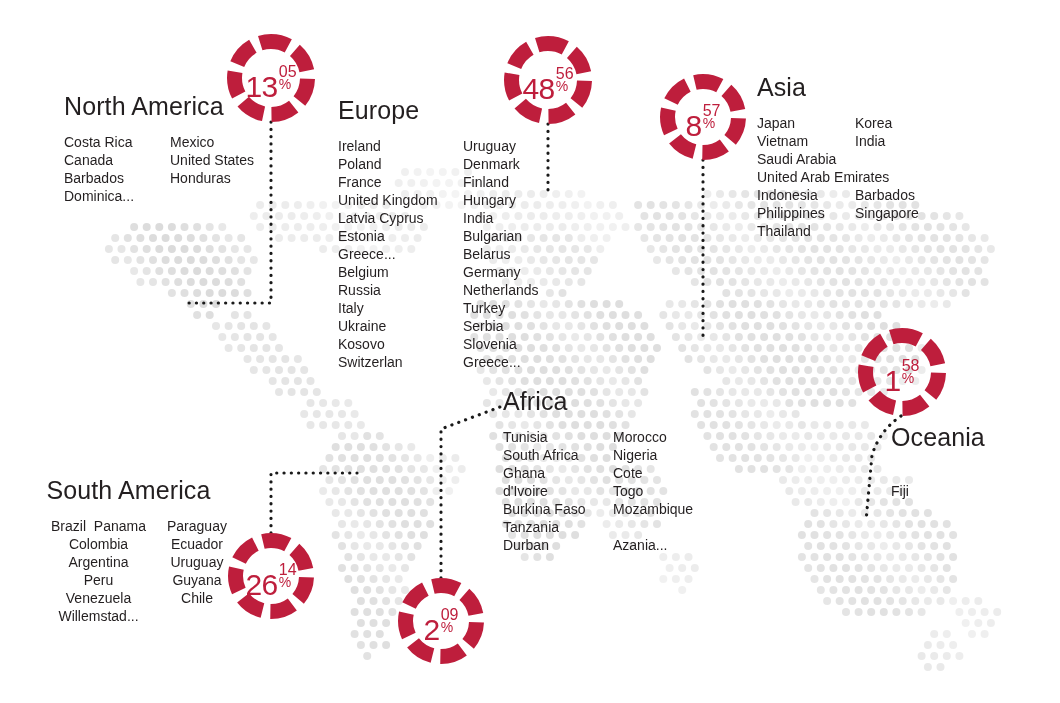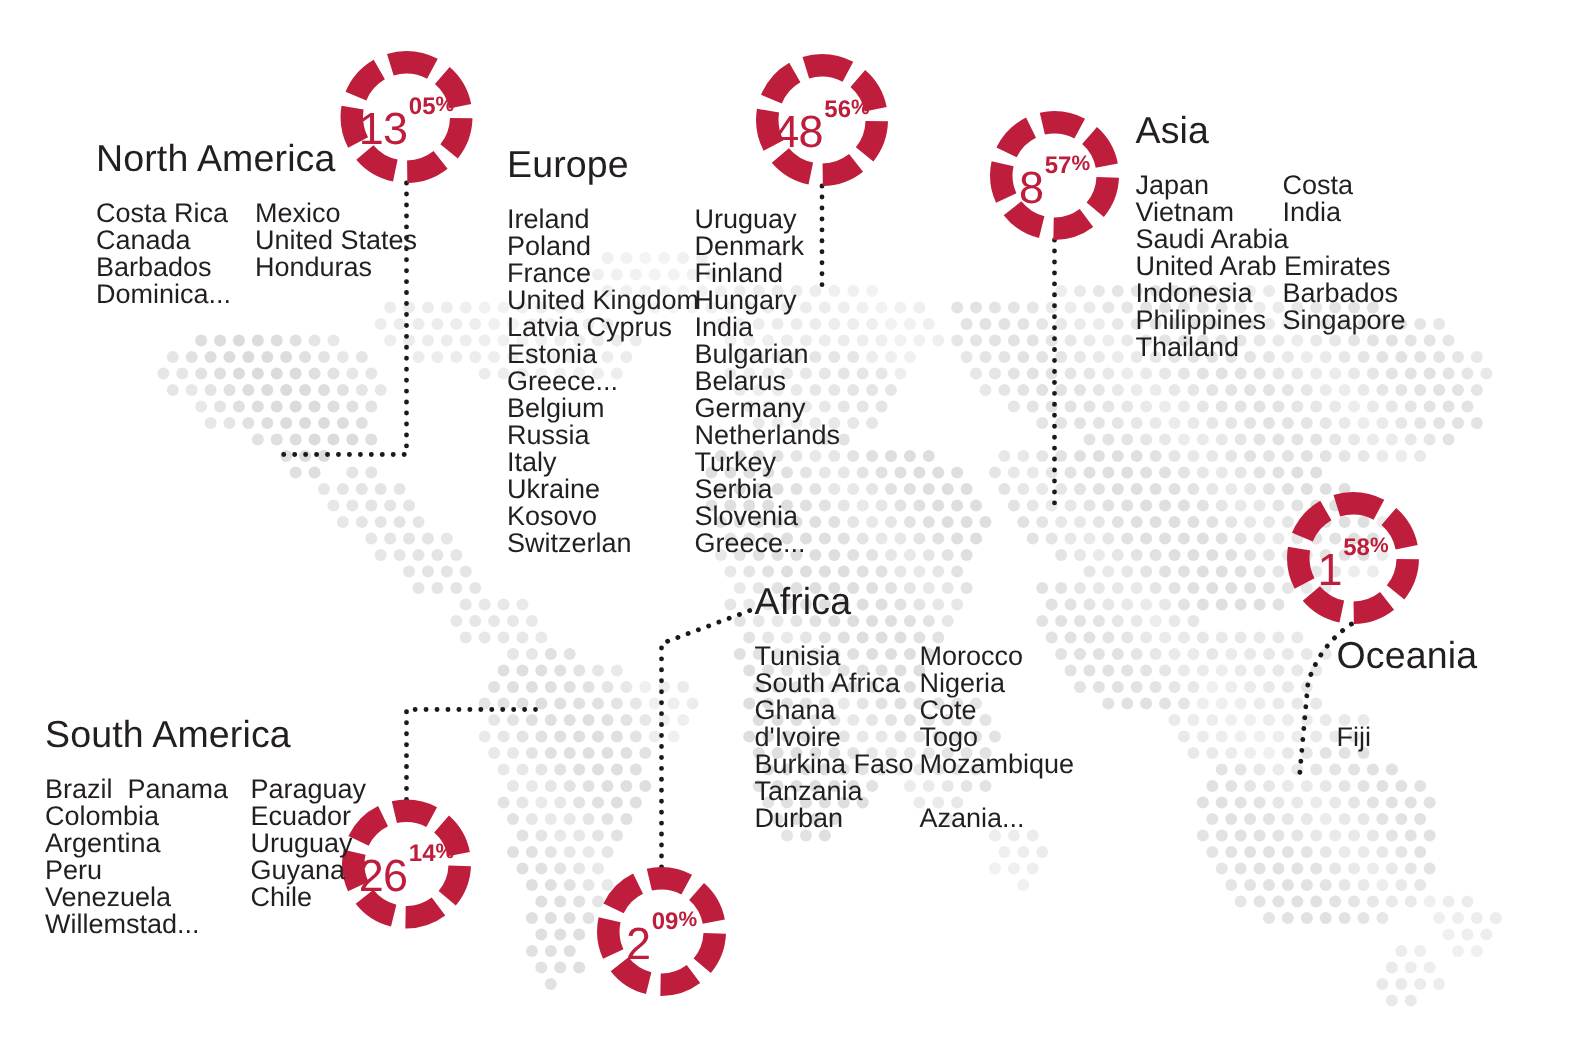--- a/index.html
+++ b/index.html
@@ -65,25 +65,24 @@
   .dl-int {
     font-size: 30px;
     font-weight: 400;
     letter-spacing: -0.5px;
     line-height: 30px;
     position: relative;
     top: 8px;
   }
   .dl-stack {
     display: flex;
-    flex-direction: row;
+    flex-direction: column;
     align-items: flex-start;
     margin-left: 1px;
     line-height: 1;
-    font-weight: bold;
   }
   .dl-dec {
     font-size: 16px;
     line-height: 15px;
   }
   .dl-pct {
     font-size: 14px;
     line-height: 13px;
     margin-top: -1px;
   }
@@ -97,21 +96,21 @@
   .region-title {
     font-size: 25px;
     font-weight: 400;
     color: #231f20;
     letter-spacing: 0.1px;
     white-space: nowrap;
     margin: 0 0 12px 0;
   }
   .region-cols {
     display: flex;
-    font-size: 18px;
+    font-size: 14px;
     line-height: 18px;
     color: #231f20;
   }
   .region-cols .col { white-space: nowrap; }
   .region-cols .col .ritem { white-space: pre; }
 </style>
 </head>
 <body>
 
 <div id="stage">
@@ -1681,21 +1680,21 @@
       <div class="col" style="width:98px;">
           <div class="ritem">Japan</div>
           <div class="ritem">Vietnam</div>
           <div class="ritem">Saudi Arabia</div>
           <div class="ritem">United Arab Emirates</div>
           <div class="ritem">Indonesia</div>
           <div class="ritem">Philippines</div>
           <div class="ritem">Thailand</div>
         </div>
       <div class="col">
-          <div class="ritem">Costa</div>
+          <div class="ritem">Korea</div>
           <div class="ritem">India</div>
           <div class="ritem">&nbsp;</div>
           <div class="ritem">&nbsp;</div>
           <div class="ritem">Barbados</div>
           <div class="ritem">Singapore</div>
           <div class="ritem">&nbsp;</div>
         </div>
     </div>
   </div>
 
@@ -1716,21 +1715,21 @@
           <div class="ritem">Nigeria</div>
           <div class="ritem">Cote</div>
           <div class="ritem">Togo</div>
           <div class="ritem">Mozambique</div>
           <div class="ritem">&nbsp;</div>
           <div class="ritem">Azania...</div>
         </div>
     </div>
   </div>
 
-  <div class="region" style="left:30px; top:476px;">
+  <div class="region" style="left:30px; top:476px;text-align:center;">
     <div class="region-title">South America</div>
     <div class="region-cols">
       <div class="col" style="width:137px;">
           <div class="ritem">Brazil  Panama</div>
           <div class="ritem">Colombia</div>
           <div class="ritem">Argentina</div>
           <div class="ritem">Peru</div>
           <div class="ritem">Venezuela</div>
           <div class="ritem">Willemstad...</div>
         </div>

